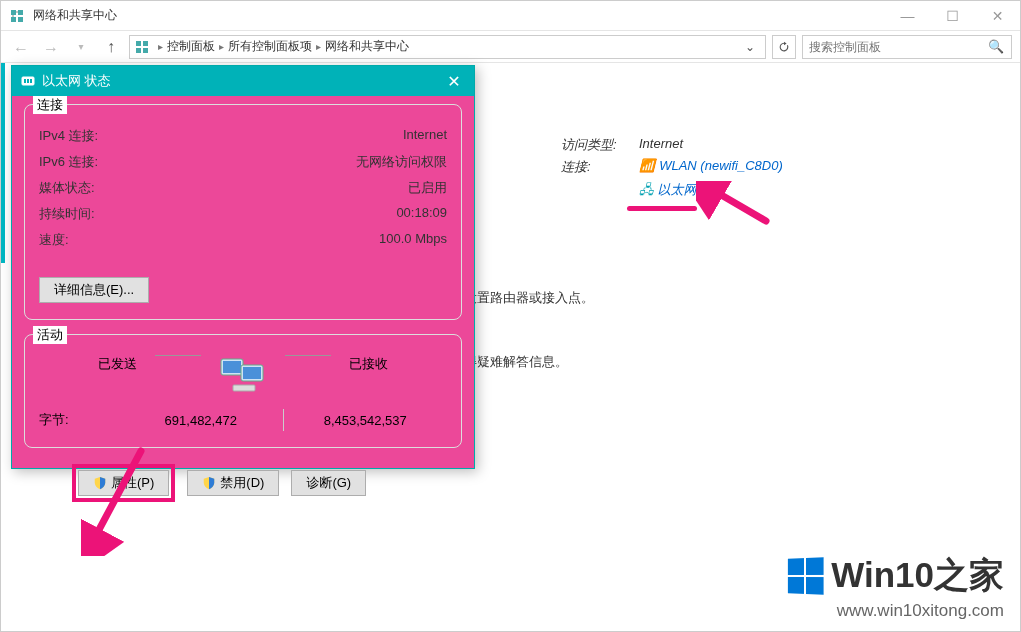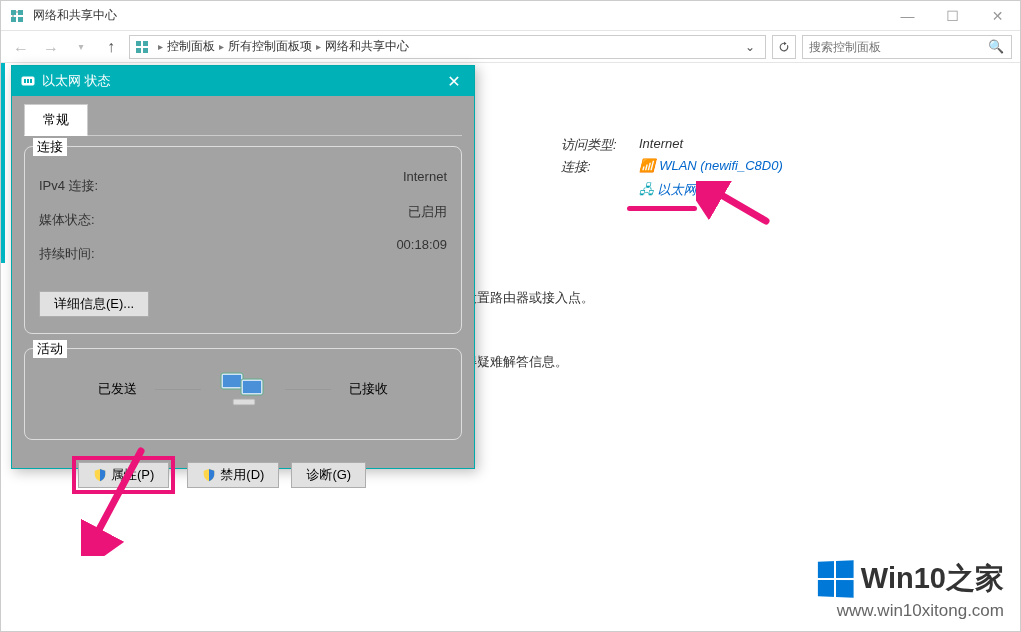--- a/index.html
+++ b/index.html
@@ -34,61 +34,61 @@
     .info-lbl { width: 78px; }
     .info-val { color: #333; }
     .link-blue { color: #0066cc; cursor: pointer; }
     .wifi-icon { color: #2a8a2a; margin-right: 4px; }
     .eth-icon-sm { color: #00a0b0; margin-right: 4px; }
     .underline-red { width: 70px; height: 5px; background: #ec1378; margin-left: 100px; margin-top: 2px; border-radius: 3px; }
     .text-line { margin-top: 78px; }
     .arrow-svg { position: absolute; }
 
     
-    .dialog { position: absolute; left: 10px; top: 64px; width: 464px; height: 404px; background: #a3a3a3; border: 1px solid #0aa; box-shadow: 3px 3px 12px rgba(0,0,0,0.25); }
+    .dialog { position: absolute; left: 10px; top: 64px; width: 464px; height: 404px; background: #ec4899; border: 1px solid #0aa; box-shadow: 3px 3px 12px rgba(0,0,0,0.25); }
     .dlg-titlebar { height: 30px; background: #00b2b8; color: #fff; display: flex; align-items: center; padding-left: 8px; }
     .dlg-title-icon { width: 16px; height: 16px; margin-right: 6px; }
     .dlg-title-text { font-size: 13px; flex: 1; }
     .dlg-close { width: 40px; height: 100%; display: flex; align-items: center; justify-content: center; cursor: pointer; font-size: 16px;}
     
     .dlg-body { padding: 8px 12px 12px 12px; }
     .tab-strip { display: flex; border-bottom: 1px solid #ccc; margin-bottom: 10px; }
     .tab { padding: 6px 18px; font-size: 13px; border: 1px solid #ccc; border-bottom: 1px solid #fff; background: #fff; margin-bottom: -1px; cursor: pointer; }
     
     .group { border: 1px solid #ddd; border-radius: 8px; padding: 14px 14px 16px 14px; margin-bottom: 14px; position: relative; }
     .group-label { position: absolute; top: -9px; left: 8px; background: #fff; padding: 0 4px; font-size: 13px; }
     
     .kv-row { display: flex; justify-content: space-between; font-size: 13px; margin: 8px 0; }
-    .kv-key { color: #333; margin-top: 8px; }
+    .kv-key { color: #333; }
     .kv-val { color: #333; }
     
     .btn { display: inline-flex; align-items: center; justify-content: center; height: 26px; padding: 0 14px; font-size: 13px; border: 1px solid #adadad; background: #e1e1e1; cursor: pointer; }
     .btn .shield { width: 14px; height: 14px; margin-right: 4px; }
     
     .details-btn-wrap { margin-top: 28px; }
     
-    .activity-visual { display: flex; align-items: center; justify-content: center; gap: 18px; margin: 6px 0 14px 0; }
+    .activity-visual { display: flex; align-items: flex-start; justify-content: center; gap: 18px; margin: 6px 0 14px 0; }
     .act-label { font-size: 13px; }
     .act-line { width: 46px; height: 1px; background: #999; }
     .pc-icon { width: 48px; height: 40px; }
     
     .bytes-row { display: flex; align-items: center; font-size: 13px; }
     .bytes-lbl { width: 80px; }
     .bytes-val { flex: 1; text-align: center; }
     .bytes-div { width: 1px; height: 22px; background: #ccc; }
     
     .btn-row { display: flex; gap: 12px; margin-top: 16px; align-items: center; padding-left: 48px; }
     .highlight-box { border: 4px solid #ec1378; padding: 2px; display: inline-flex; }
     
     .dlg-footer { display: flex; justify-content: flex-end; padding: 8px 14px 0 0; }
 
     
     .watermark { position: absolute; right: 16px; bottom: 10px; text-align: right; }
     .wm-logo { display: flex; align-items: center; justify-content: flex-end; gap: 8px; }
-    .wm-brand { font-size: 29px; font-weight: 600; color: #333; }
+    .wm-brand { font-size: 35px; font-weight: 600; color: #333; }
     .wm-sub { color: #333; }
     .wm-url { font-size: 17px; color: #666; margin-top: 2px; }
     .win-logo-sq { width: 36px; height: 36px; display: grid; grid-template-columns: 1fr 1fr; grid-template-rows: 1fr 1fr; gap: 2px; transform: perspective(60px) rotateY(-8deg); }
     .win-logo-sq div { background: #0078d7; }
 
     
     .net-icon-svg { width: 16px; height: 16px; }
   </style>
 </head>
 <body>
@@ -181,37 +181,42 @@
     <svg class="dlg-title-icon" viewBox="0 0 16 16">
       <rect x="2" y="4" width="12" height="8" rx="1" fill="#fff" stroke="#fff"></rect>
       <rect x="4" y="6" width="2" height="4" fill="#00b2b8"></rect>
         <rect x="7" y="6" width="2" height="4" fill="#00b2b8"></rect>
         <rect x="10" y="6" width="2" height="4" fill="#00b2b8"></rect>
     </svg>
     <span class="dlg-title-text">以太网 状态</span>
     <div class="dlg-close">✕</div>
   </div>
   <div class="dlg-body">
-    <div class="tab-strip">
-      <div class="tab">常规</div>
-    </div>
 
     <div class="group">
       <span class="group-label">连接</span>
       <div class="kv-row">
           <span class="kv-key">IPv4 连接:</span>
           <span class="kv-val">Internet</span>
         </div>
       <div class="kv-row">
+          <span class="kv-key">IPv6 连接:</span>
+          <span class="kv-val">无网络访问权限</span>
+        </div>
+      <div class="kv-row">
           <span class="kv-key">媒体状态:</span>
           <span class="kv-val">已启用</span>
         </div>
       <div class="kv-row">
           <span class="kv-key">持续时间:</span>
           <span class="kv-val">00:18:09</span>
+        </div>
+      <div class="kv-row">
+          <span class="kv-key">速度:</span>
+          <span class="kv-val">100.0 Mbps</span>
         </div>
       <div class="details-btn-wrap">
         <button class="btn">
             <span>详细信息(E)...</span>
           </button>
       </div>
     </div>
 
     <div class="group">
       <span class="group-label">活动</span>
@@ -220,20 +225,26 @@
         <div class="act-line"></div>
         <svg class="pc-icon" viewBox="0 0 48 40">
           <rect x="2" y="4" width="22" height="16" rx="2" fill="#cfe3f5" stroke="#6a8"></rect>
           <rect x="4" y="6" width="18" height="12" fill="#4a90d9"></rect>
           <rect x="22" y="10" width="22" height="16" rx="2" fill="#cfe3f5" stroke="#6a8"></rect>
           <rect x="24" y="12" width="18" height="12" fill="#4a90d9"></rect>
           <rect x="14" y="30" width="22" height="6" rx="1" fill="#ddd" stroke="#aaa"></rect>
         </svg>
         <div class="act-line"></div>
         <span class="act-label">已接收</span>
+      </div>
+      <div class="bytes-row">
+        <span class="bytes-lbl">字节:</span>
+        <span class="bytes-val">691,482,472</span>
+        <div class="bytes-div"></div>
+        <span class="bytes-val">8,453,542,537</span>
       </div>
     </div>
 
     <div class="btn-row">
       <span class="highlight-box">
         <button class="btn">
           <svg class="shield" viewBox="0 0 16 16">
               <path d="M8 1l6 2v4c0 4-3 7-6 8-3-1-6-4-6-8V3l6-2z" fill="#ffd54a"></path>
               <path d="M8 1l6 2v4c0 4-3 7-6 8V1z" fill="#2e7cd6"></path>
             </svg>

